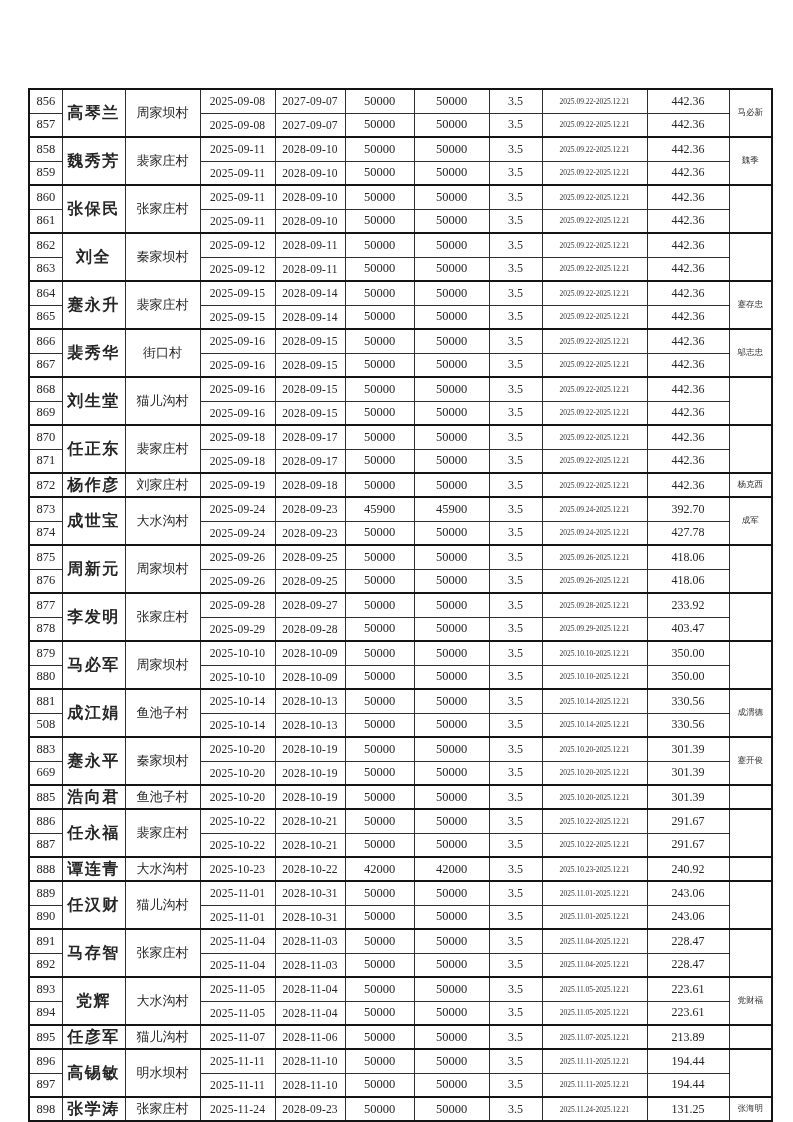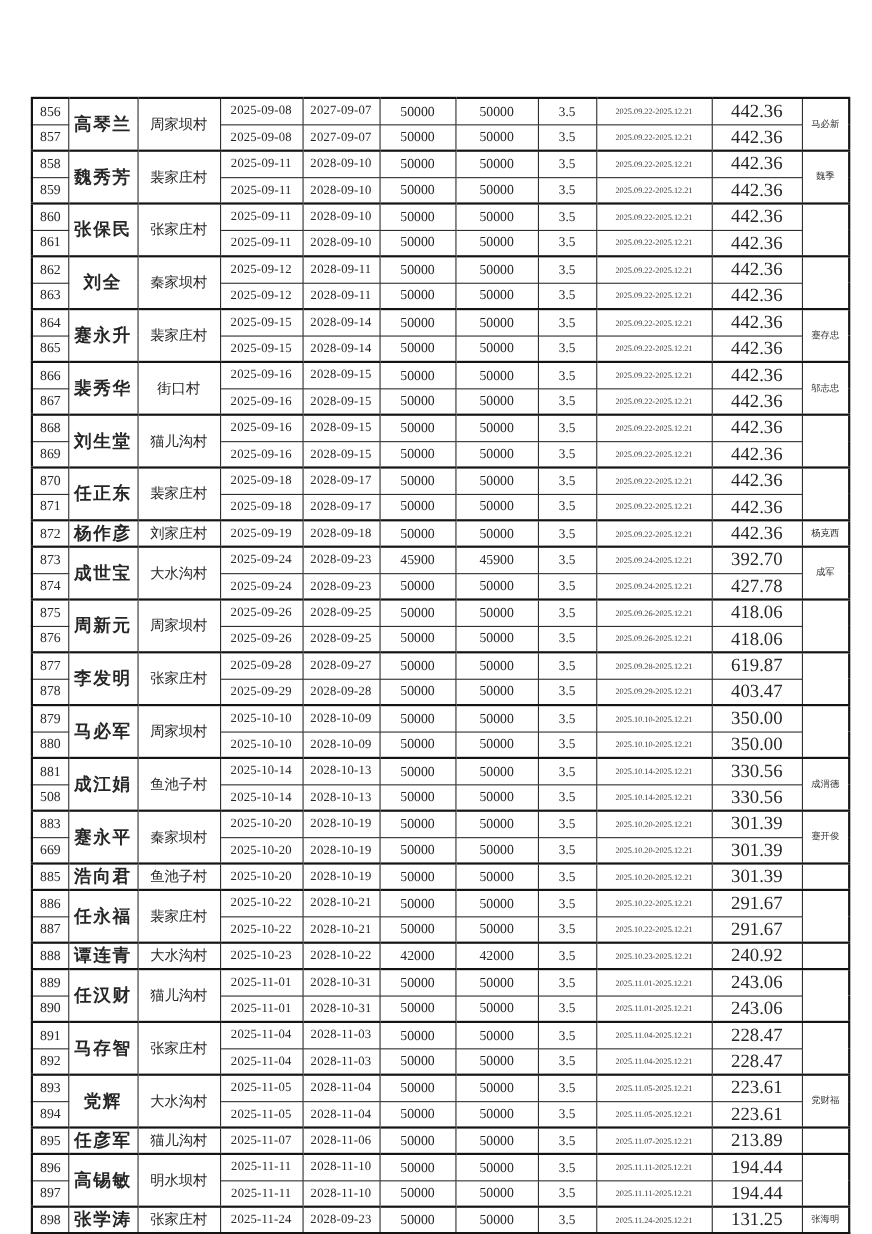--- a/index.html
+++ b/index.html
@@ -19,21 +19,21 @@
   }
   #records tr.group-start > td { border-top:2px solid #141414; }
   #records tr:first-child > td { border-top:2px solid #141414; }
   .c-seq     { font-size:12.5px; }
   .c-name    { font-size:16px; letter-spacing:1.5px;font-weight:bold; }
   .c-village { font-size:13px; }
   .c-start, .c-end { font-size:11.5px; letter-spacing:0.2px; }
   .c-amt1, .c-amt2 { font-size:12.5px; }
   .c-rate    { font-size:12px; }
   .c-period  { font-size:7.5px; color:#333; }
-  .c-value   { font-size:17px; }
+  .c-value   { font-size:12px; }
   .c-related { font-size:8.5px; color:#333; }
 </style>
 </head>
 <body>
 
 <div class="sheet">
   <table id="records">
     <colgroup>
         <col style="width: 33px;">
         <col style="width: 63px;">
@@ -294,21 +294,21 @@
         <tr class="group-start">
           <td class="c-seq">877</td>
           <td class="c-name" rowspan="2">李发明</td>
           <td class="c-village" rowspan="2">张家庄村</td>
           <td class="c-start">2025-09-28</td>
           <td class="c-end">2028-09-27</td>
           <td class="c-amt1">50000</td>
           <td class="c-amt2">50000</td>
           <td class="c-rate">3.5</td>
           <td class="c-period">2025.09.28-2025.12.21</td>
-          <td class="c-value">619.87</td>
+          <td class="c-value">233.92</td>
           <td class="c-related" rowspan="2"></td>
         </tr>
         <tr>
           <td class="c-seq">878</td>
           <td class="c-start">2025-09-29</td>
           <td class="c-end">2028-09-28</td>
           <td class="c-amt1">50000</td>
           <td class="c-amt2">50000</td>
           <td class="c-rate">3.5</td>
           <td class="c-period">2025.09.29-2025.12.21</td>

